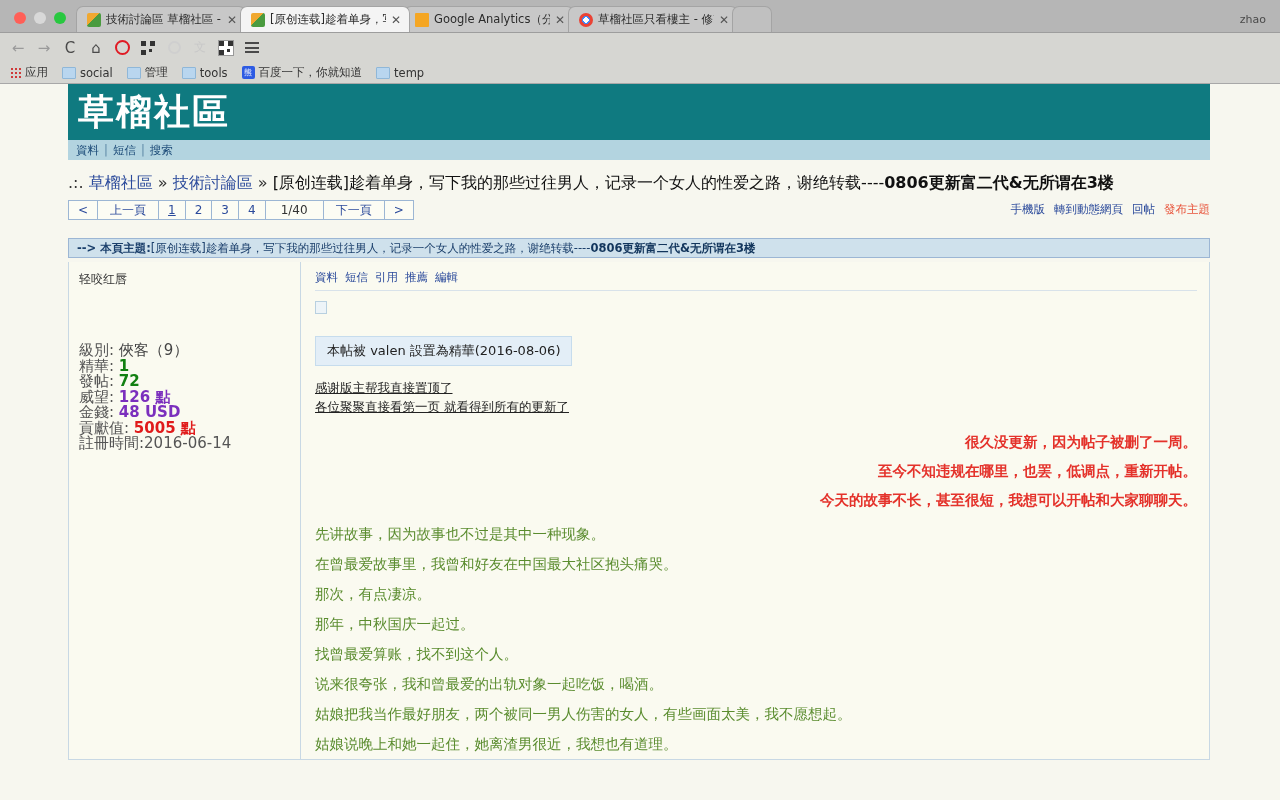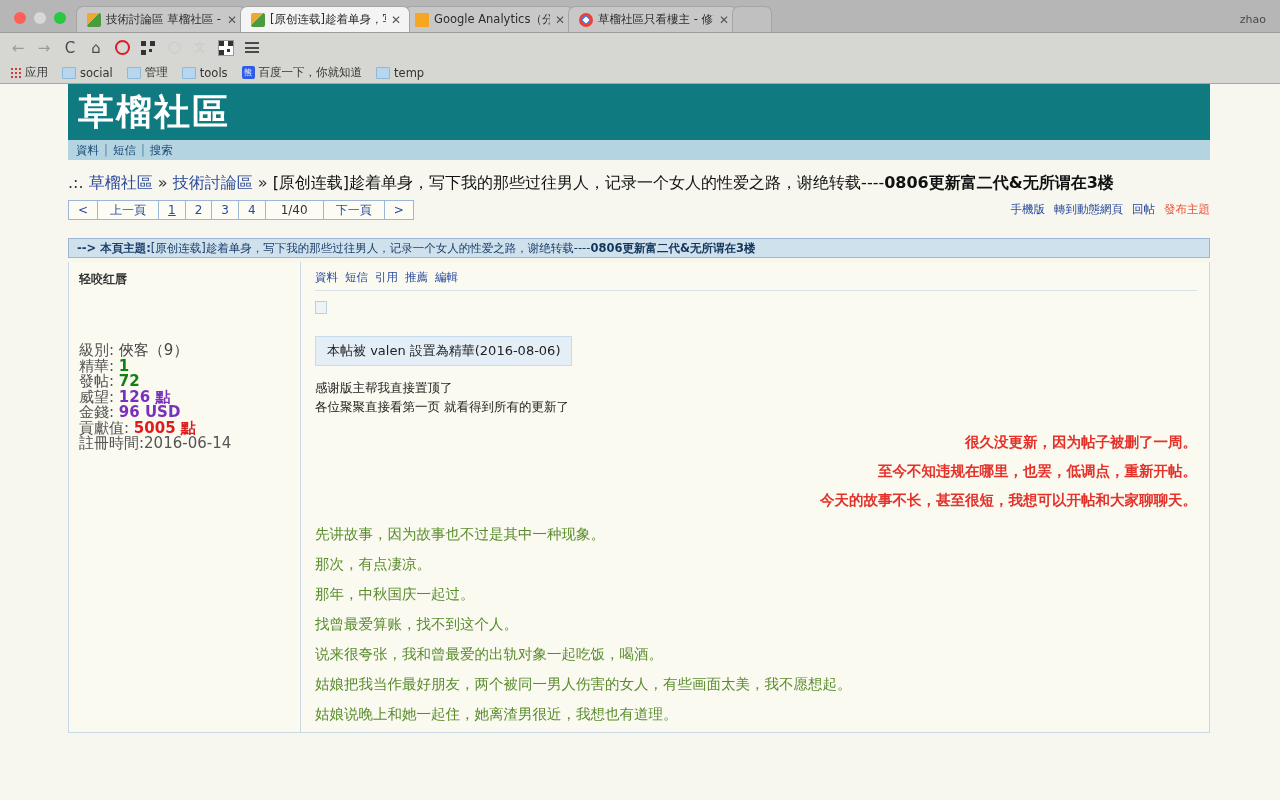--- a/index.html
+++ b/index.html
@@ -90,35 +90,35 @@
   .pager span.wide{padding:0 12px;}
   .toplinks{font-size:11.5px;color:#2b4a9b;display:flex;gap:9px;padding-top:2px;}
   .toplinks a{color:#2b4a9b;text-decoration:none;}
   .toplinks a.hot{color:#e8553c;}
   #topicbar{margin-top:18px;background:#cfe1ec;border:1px solid #9cb6d4;height:20px;display:flex;align-items:center;padding-left:8px;box-sizing:border-box;font-size:11.5px;color:#1b3f6b;}
   #topicbar .arrow{font-weight:bold;margin-right:4px;}
   #topicbar .lead{font-weight:bold;}
   #topicbar .b-bold{font-weight:bold;color:#12355c;}
   #postbox{margin-top:4px;border:1px solid #c8d8e4;border-top:none;display:flex;min-height:470px;background:#fafaf0;}
   #userpanel{width:232px;flex:0 0 232px;border-right:1px solid #c8d8e4;padding:9px 0 0 10px;box-sizing:border-box;}
-  #username{font-size:12px;color:#333;font-weight:bold;}
+  #username{font-size:12px;color:#333;font-weight:normal;}
   #userstats{margin-top:55px;font-size:15px;line-height:15.5px;color:#444;}
   #userstats .k{color:#555;}
   .v-green{color:#128012;font-weight:bold;}
   .v-purple{color:#7b2fbd;font-weight:bold;}
   .v-red{color:#e01b1b;font-weight:bold;}
   #postmain{flex:1;padding:8px 12px 0 14px;box-sizing:border-box;position:relative;}
   #postlinks{font-size:11.5px;color:#2b4a9b;display:flex;gap:7px;padding-bottom:5px;border-bottom:1px solid #d8e2ea;}
   #postlinks a{color:#2b4a9b;text-decoration:none;}
   #posttitle{margin-top:44px;font-size:12.5px;color:#111;}
   #posttitle .b-bold{font-weight:bold;}
   .broken-img{margin-top:10px;width:10px;height:11px;border:1px solid #b8d0e0;background:#edf4f8;}
   #essence{margin-top:22px;display:inline-block;background:#e3eef7;border:1px solid #c6dced;color:#222;
     font-size:13px;padding:5px 11px;}
-  .body-line{font-size:12.5px;line-height:19px;color:#222;}
+  .body-line{font-size:12.5px;line-height:19px;color:#222;text-decoration:underline;}
   #plainlines{margin-top:12px;}
   .red-center{color:#e4322b;text-align:right;font-size:14.5px;line-height:29px;font-weight:bold;}
   .green-line{color:#5a8c2e;font-size:14.5px;line-height:30px;}
 </style>
 </head>
 <body>
 
 <div id="chrome">
 
   <div id="tabstrip">
@@ -286,21 +286,21 @@
           <div>
             <span class="k">發帖:</span>
             <span class="v-green">72</span>
           </div>
           <div>
             <span class="k">威望:</span>
             <span class="v-purple">126 點</span>
           </div>
           <div>
             <span class="k">金錢:</span>
-            <span class="v-purple">96 USD</span>
+            <span class="v-purple">48 USD</span>
           </div>
           <div>
             <span class="k">貢獻值:</span>
             <span class="v-red">5005 點</span>
           </div>
           <div>
             <span class="k">註冊時間:2016-06-14</span>
           </div>
         </div>
       </div>
@@ -326,20 +326,21 @@
         </div>
 
         <div style="margin-top:12px;">
           <div class="red-center">很久没更新，因为帖子被删了一周。</div>
           <div class="red-center">至今不知违规在哪里，也罢，低调点，重新开帖。</div>
           <div class="red-center">今天的故事不长，甚至很短，我想可以开帖和大家聊聊天。</div>
         </div>
 
         <div style="margin-top:4px;">
           <div class="green-line">先讲故事，因为故事也不过是其中一种现象。</div>
+          <div class="green-line">在曾最爱故事里，我曾和好友在中国最大社区抱头痛哭。</div>
           <div class="green-line">那次，有点凄凉。</div>
           <div class="green-line">那年，中秋国庆一起过。</div>
           <div class="green-line">找曾最爱算账，找不到这个人。</div>
           <div class="green-line">说来很夸张，我和曾最爱的出轨对象一起吃饭，喝酒。</div>
           <div class="green-line">姑娘把我当作最好朋友，两个被同一男人伤害的女人，有些画面太美，我不愿想起。</div>
           <div class="green-line">姑娘说晚上和她一起住，她离渣男很近，我想也有道理。</div>
 
         </div>
 
         

